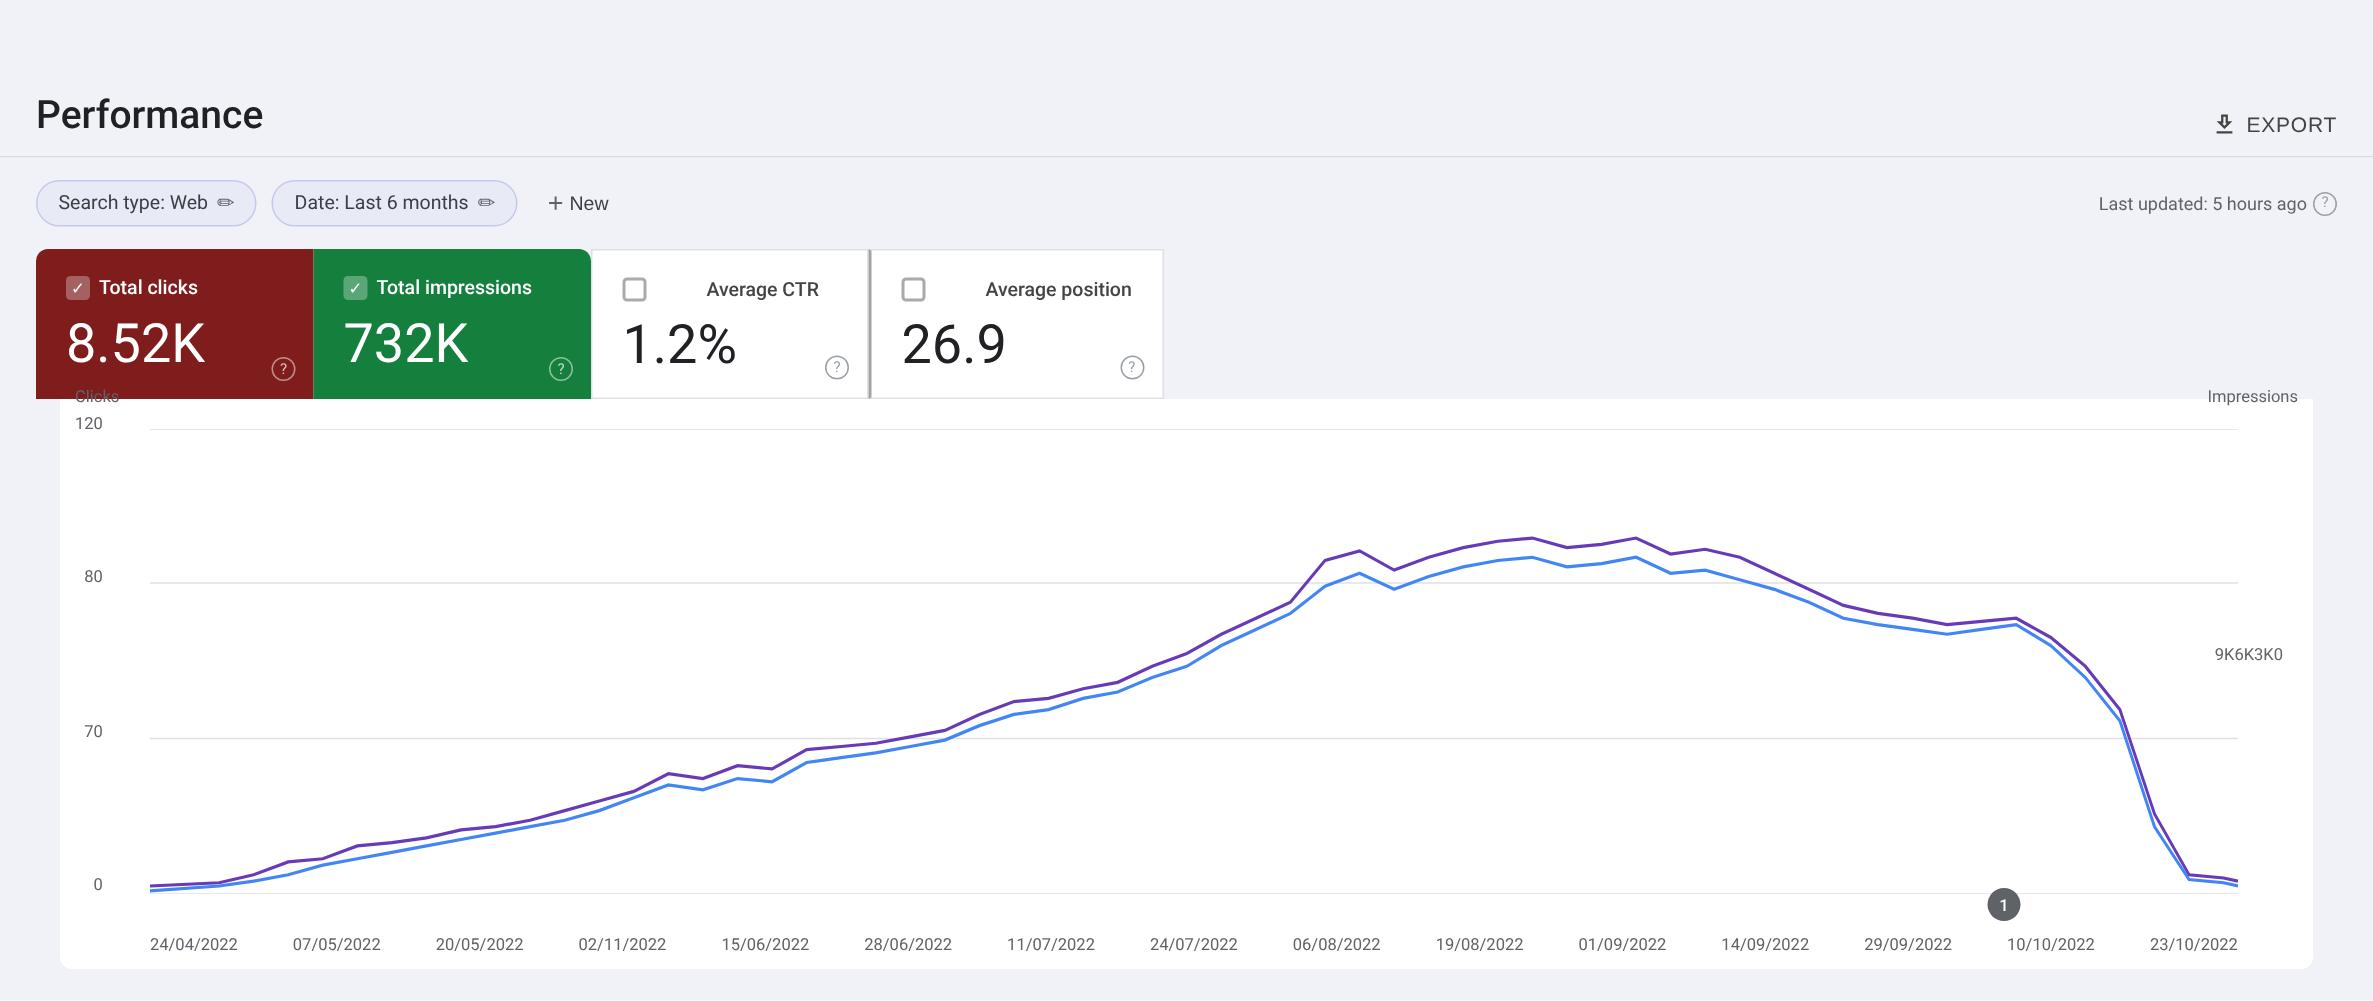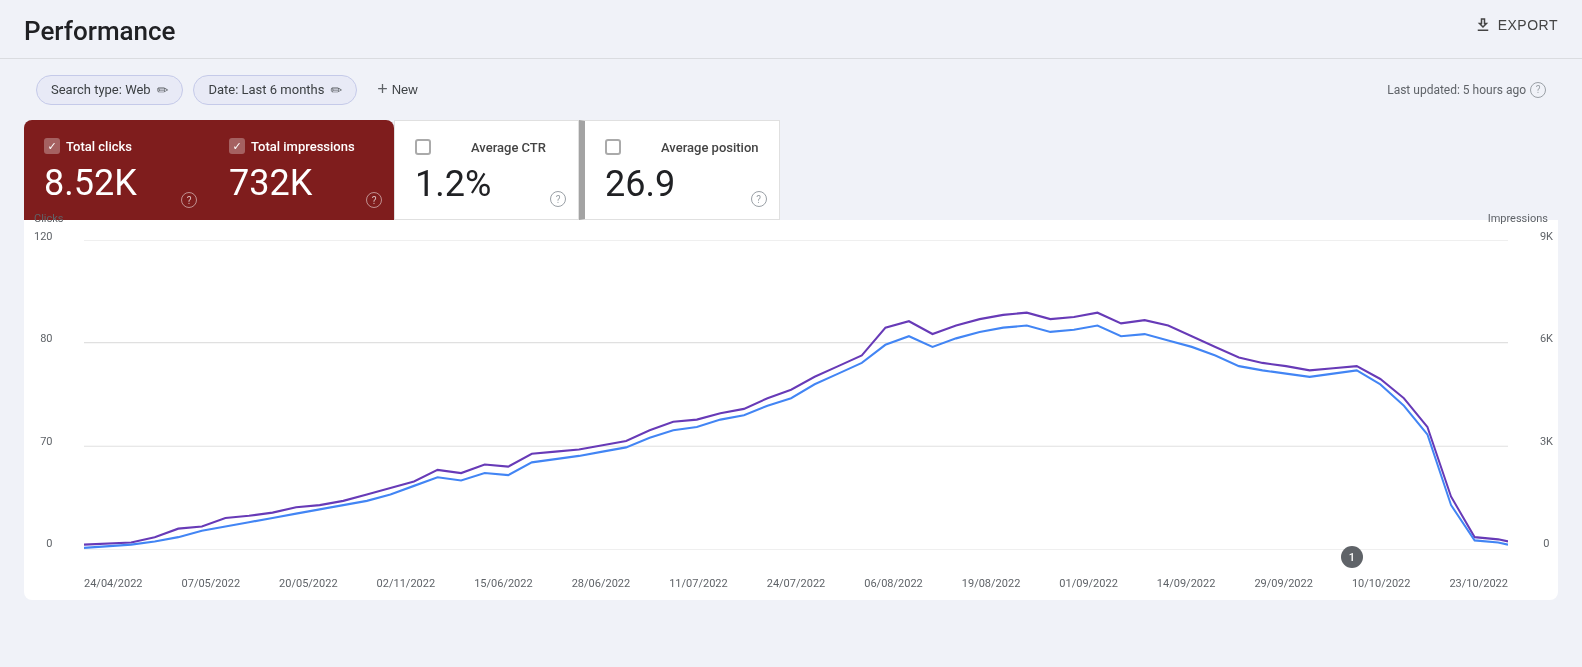--- a/index.html
+++ b/index.html
@@ -7,25 +7,26 @@
       font-family: 'Google Sans', Roboto, Arial, sans-serif;
       background: #f0f2f8;
       color: #202124;
       font-size: 14px;
       width: 1582px;
       min-height: 667px;
       overflow-x: hidden;
     }
     .header {
       display: flex;
-      align-items: flex-start;
+      align-items: flex-end;
       justify-content: space-between;
       padding: 16px 24px 12px 24px;
       border-bottom: 1px solid #dadce0;
       background: #f0f2f8;
+      margin-top: 46px;
     }
     .header-title {
       font-size: 26px;
       font-weight: 500;
       color: #202124;
     }
     .export-btn {
       display: flex;
       align-items: center;
       gap: 6px;
@@ -33,21 +34,21 @@
       font-weight: 500;
       color: #444;
       cursor: pointer;
       background: none;
       border: none;
       letter-spacing: 0.5px;
     }
     .toolbar {
       display: flex;
       align-items: center;
-      padding: 14px 36px;
+      padding: 14px 24px;
       gap: 10px;
       background: #f0f2f8;
     }
     .filter-chip {
       display: flex;
       align-items: center;
       gap: 6px;
       background: #e8eaf6;
       border: 1px solid #c5cae9;
       border-radius: 20px;
@@ -101,21 +102,21 @@
       padding: 18px 20px 14px 20px;
       min-width: 185px;
       position: relative;
       border-radius: 0;
     }
     .metric-card.active-blue {
       background: #7f1d1d;
       border-radius: 8px 0 0 0;
     }
     .metric-card.active-purple {
-      background: #7f1d1d;
+      background: #15803d;
       border-radius: 0 8px 0 0;
     }
     .metric-card.inactive {
       background: #fff;
       border: 1px solid #e0e0e0;
     }
     .metric-card.inactive:first-of-type {
       border-left: none;
     }
     .metric-label {
@@ -167,46 +168,45 @@
     .checkbox-outline {
       width: 16px;
       height: 16px;
       border: 2px solid #aaa;
       border-radius: 3px;
       display: inline-flex;
       align-items: center;
       justify-content: center;
     }
     .chart-area {
-      margin: 0 24px;
+      margin: 0 40px;
       background: #fff;
       border-radius: 0 0 8px 8px;
       padding: 16px 16px 50px 60px;
       position: relative;
       height: 380px;
     }
     .chart-y-left {
       position: absolute;
       left: 10px;
       top: 10px;
       bottom: 50px;
       display: flex;
       flex-direction: column;
       justify-content: space-between;
       align-items: flex-end;
       font-size: 11px;
       color: #5f6368;
     }
     .chart-y-right {
       position: absolute;
-      right: 5px;
+      right: 20px;
       top: 10px;
       bottom: 50px;
       display: flex;
-      flex-direction: column;
       justify-content: space-between;
       align-items: center;
       font-size: 11px;
       color: #5f6368;
     }
     .chart-y-label-left {
       position: absolute;
       left: 10px;
       top: -8px;
       font-size: 11px;
@@ -313,21 +313,21 @@
     <div class="metric-label">
       <span class="checkbox-outline"></span>
       <span>Average CTR</span>
     </div>
     <div class="metric-value">1.2%</div>
     <div class="metric-help">
       <span class="info-icon">?</span>
     </div>
   </div>
 
-  <div class="metric-card inactive" style="border-top:1px solid #e0e0e0;border-left:6px solid #a3a3a3;border-right:1px solid #e0e0e0;">
+  <div class="metric-card inactive" style="border-top:1px solid #e0e0e0;border-left:2px solid #a3a3a3;border-right:1px solid #e0e0e0;">
     <div class="metric-label">
       <span class="checkbox-outline"></span>
       <span>Average position</span>
     </div>
     <div class="metric-value">26.9</div>
     <div class="metric-help">
       <span class="info-icon">?</span>
     </div>
   </div>
 </div>

